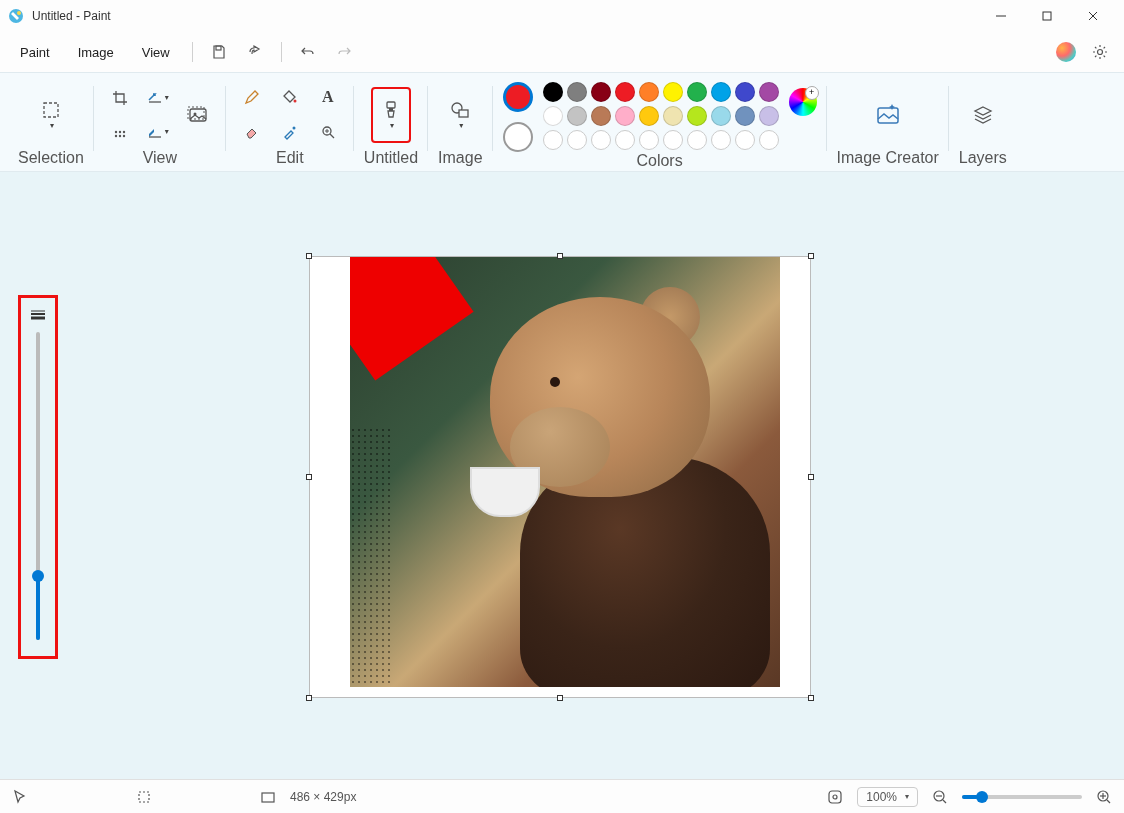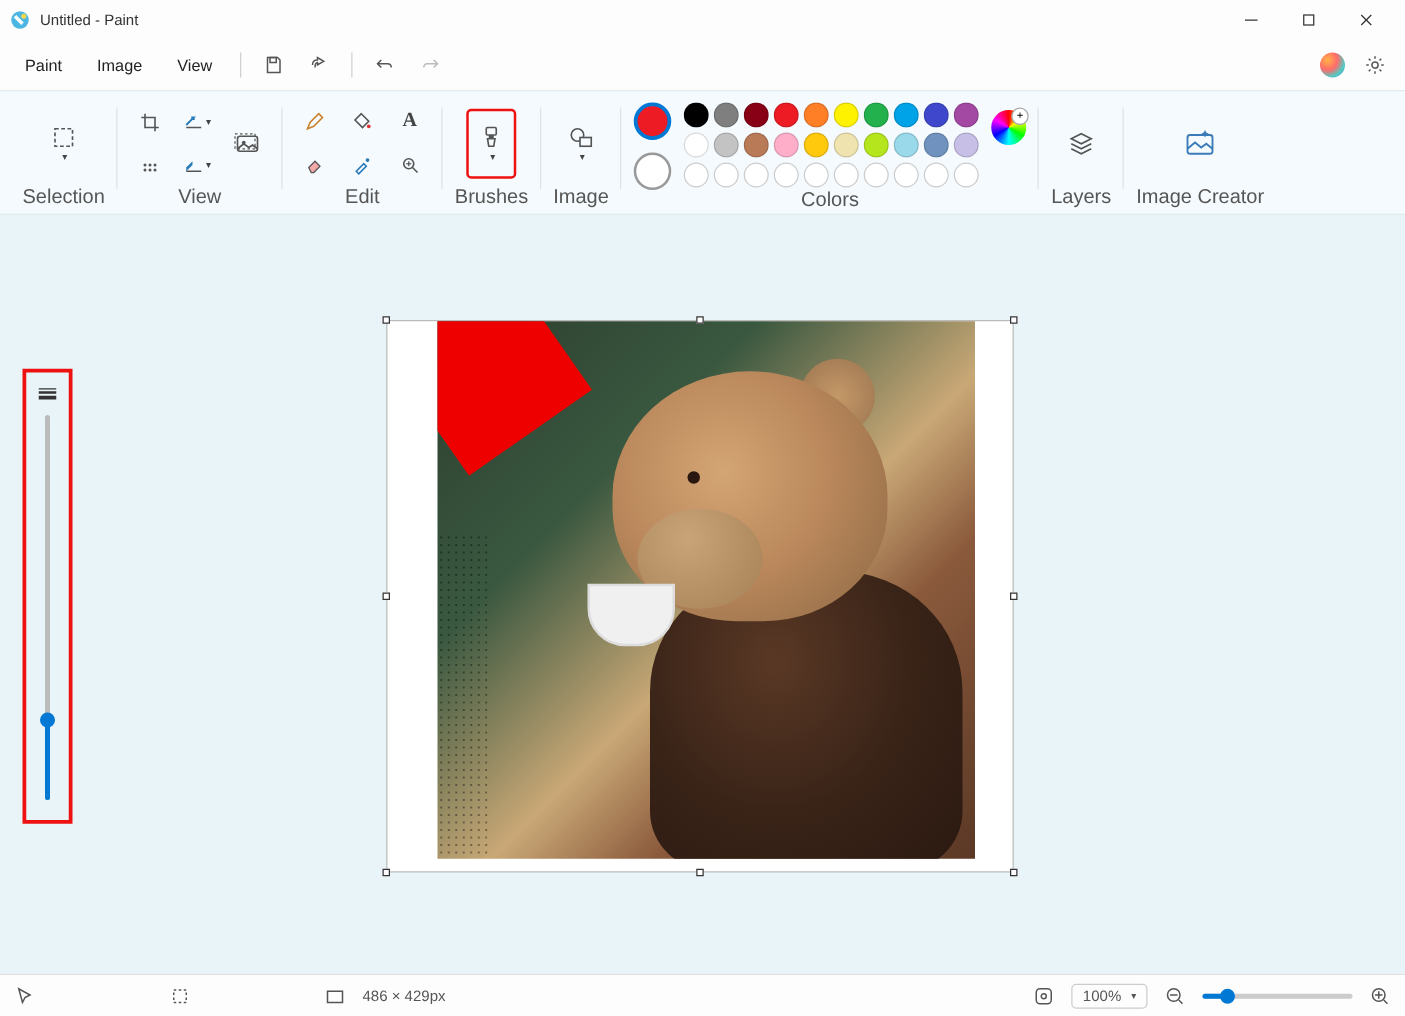--- a/index.html
+++ b/index.html
@@ -247,21 +247,21 @@
     <div class="ribbody">
       <div class="ribbtn tall selected">
         <svg class="icon-svg-lg" viewBox="0 0 22 22">
             <rect x="7" y="3" width="8" height="6" rx="1" fill="none" stroke="#555" stroke-width="1.3"></rect>
             <rect x="9" y="9" width="4" height="3" fill="#555"></rect>
             <path d="M8 12h6l-1 6h-4z" fill="none" stroke="#555" stroke-width="1.3"></path>
           </svg>
         <span class="dropdown-caret">▾</span>
       </div>
     </div>
-    <div class="riblabel">Brushes</div>
+    <div class="riblabel">Untitled</div>
   </div>
 
   <div class="ribgroup">
     <div class="ribbody">
       <div class="ribbtn tall">
         <svg class="icon-svg-lg" viewBox="0 0 22 22">
             <circle cx="8" cy="9" r="5" fill="none" stroke="#555" stroke-width="1.3"></circle>
             <rect x="10" y="11" width="9" height="7" fill="#f4fafd" stroke="#555" stroke-width="1.3"></rect>
           </svg>
         <span class="dropdown-caret">▾</span>
@@ -314,40 +314,40 @@
             <div class="swatch empty"></div>
           </div>
       </div>
       <div class="colorwheel"></div>
     </div>
     <div class="riblabel">Colors</div>
   </div>
 
   <div class="ribgroup">
     <div class="ribbody">
-      <div class="ribbtn tall">
-        <svg class="icon-svg-lg" viewBox="0 0 22 22">
-            <path d="M11 3l8 4-8 4-8-4z M3 11l8 4 8-4 M3 15l8 4 8-4" fill="none" stroke="#555" stroke-width="1.3"></path>
-          </svg>
-      </div>
-    </div>
-    <div class="riblabel">Layers</div>
-  </div>
-
-  <div class="ribgroup">
-    <div class="ribbody">
       <div class="ribbtn tall" style="width:56px;">
         <svg width="28" height="28" viewBox="0 0 28 28">
             <rect x="4" y="7" width="20" height="15" rx="2" fill="none" stroke="#3a7ab8" stroke-width="1.5"></rect>
             <path d="M4 18l6-5 5 4 4-3 5 4" fill="none" stroke="#3a7ab8" stroke-width="1.5"></path>
             <path d="M18 3l1 2 2 1-2 1-1 2-1-2-2-1 2-1z" fill="#3a7ab8"></path>
           </svg>
       </div>
     </div>
     <div class="riblabel">Image Creator</div>
+  </div>
+
+  <div class="ribgroup">
+    <div class="ribbody">
+      <div class="ribbtn tall">
+        <svg class="icon-svg-lg" viewBox="0 0 22 22">
+            <path d="M11 3l8 4-8 4-8-4z M3 11l8 4 8-4 M3 15l8 4 8-4" fill="none" stroke="#555" stroke-width="1.3"></path>
+          </svg>
+      </div>
+    </div>
+    <div class="riblabel">Layers</div>
   </div>
 </div>
 
 <div class="workspace">
   <div class="canvas-wrap">
     <div class="canvas-img">
       <div class="red-corner"></div>
       <div class="bear-body"></div>
       <div class="bear-ear"></div>
       <div class="bear-head"></div>

